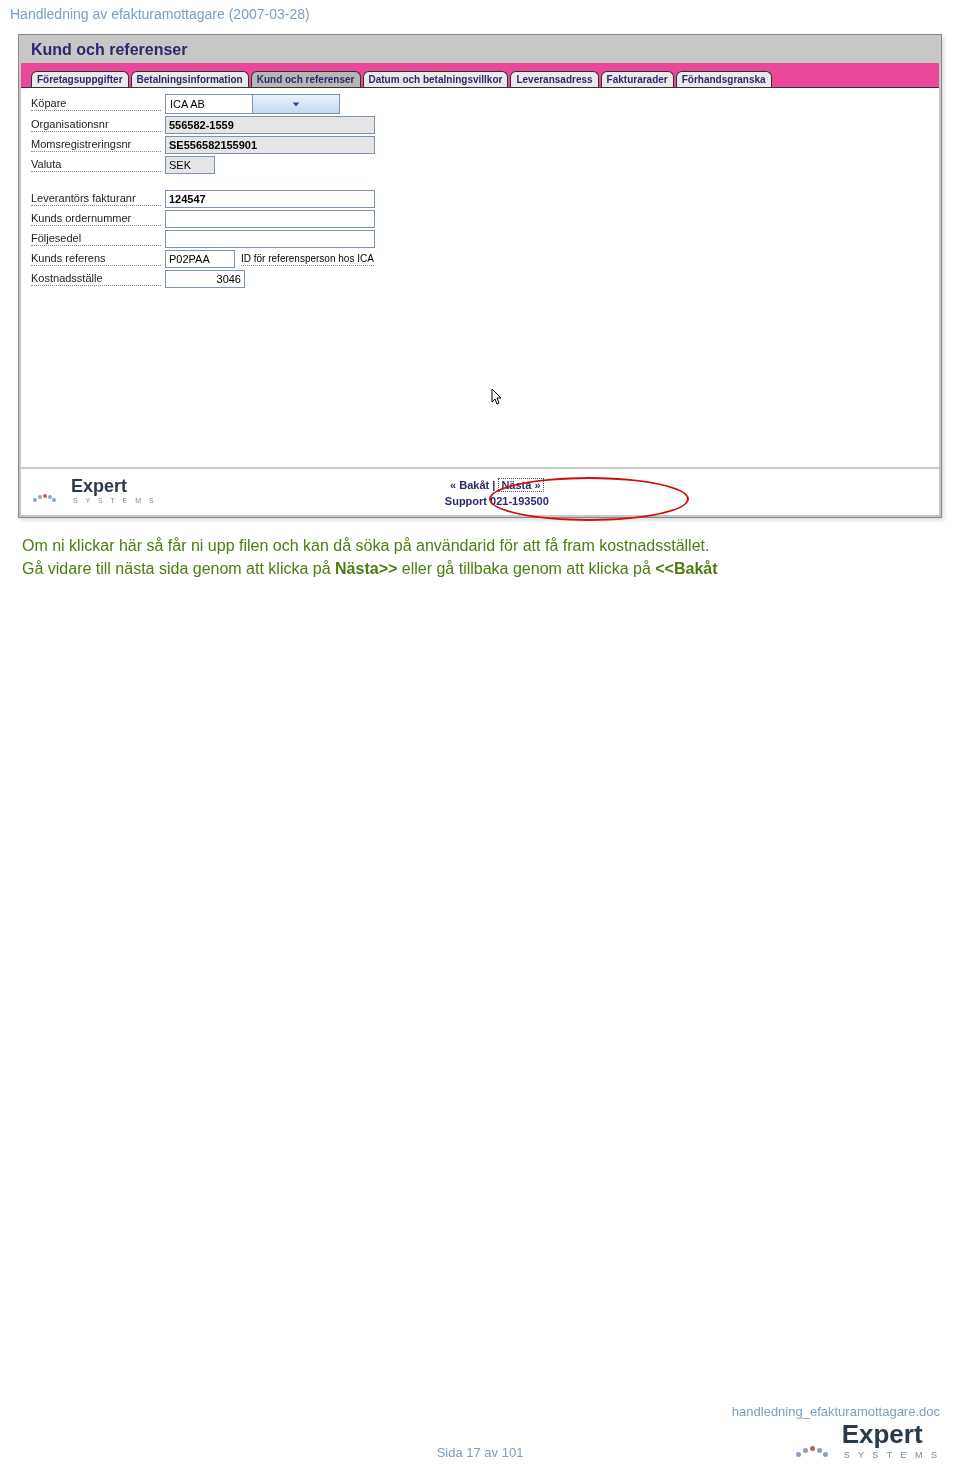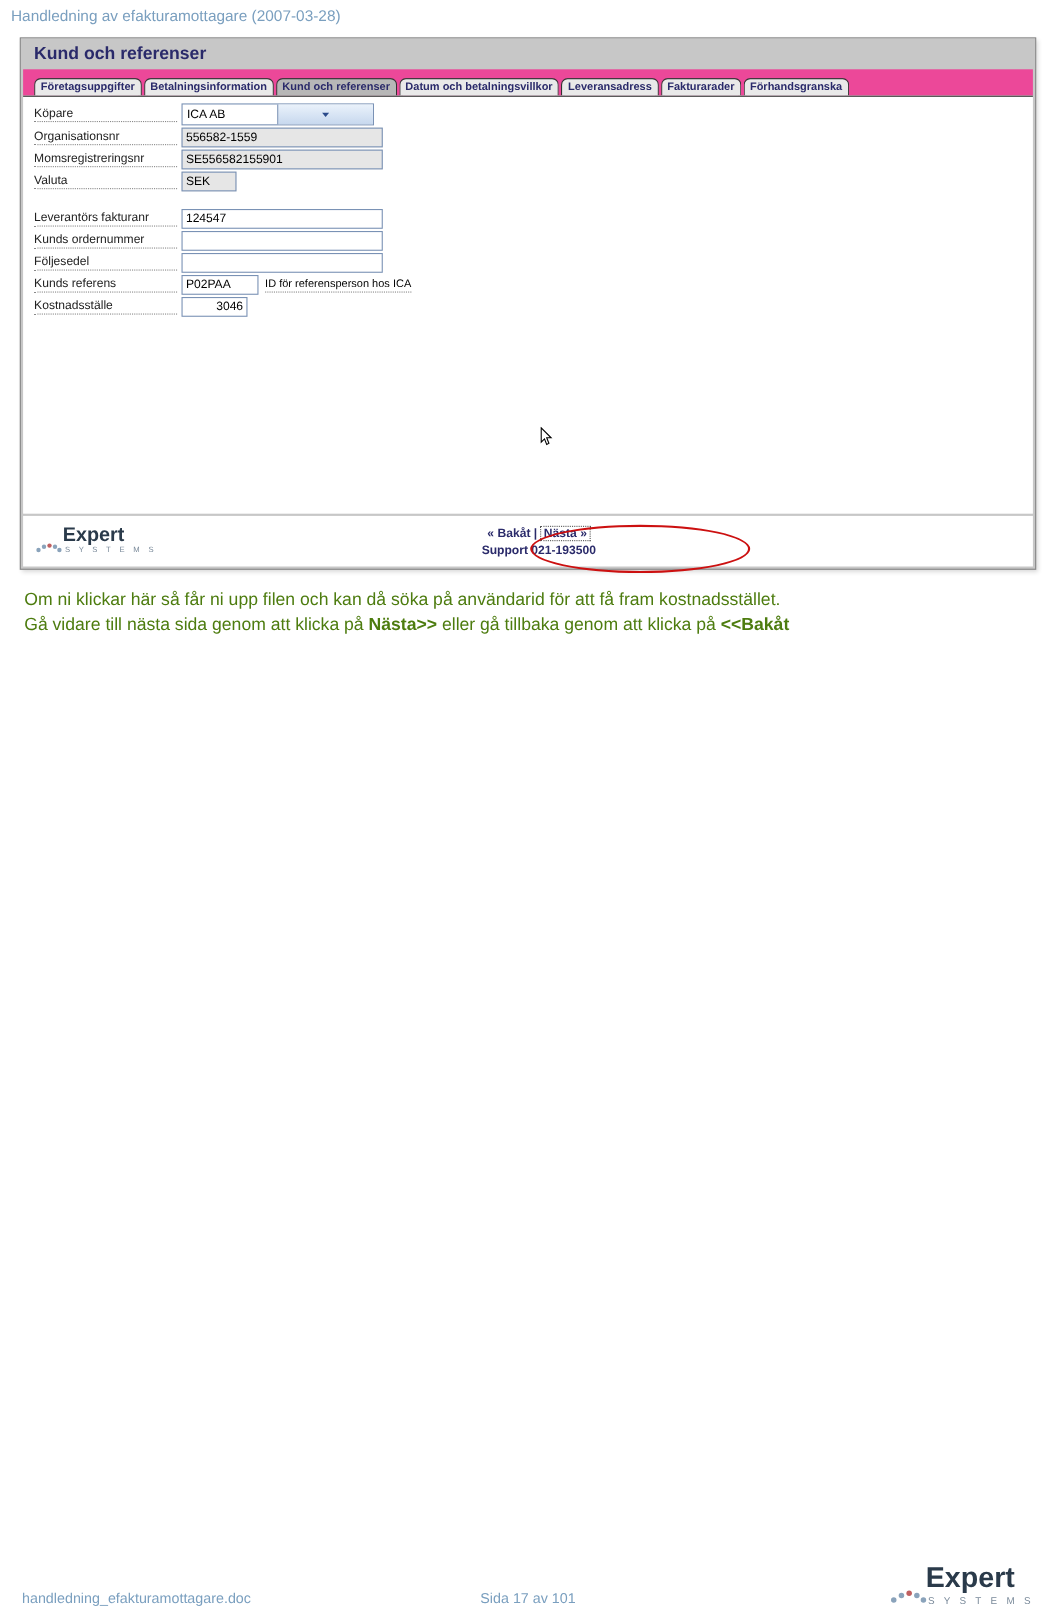--- a/index.html
+++ b/index.html
@@ -88,22 +88,22 @@
     margin-right: 4px;
   }
   .form-input {
     height: 18px;
     border: 1px solid #7a92b5;
     background: #fff;
     font-size: 11px;
     padding: 1px 3px;
   }
   .input-readonly { background: #e6e6e6; }
-  .input-w175 { width: 183px; }
-  .input-w60  { width: 60px; }
+  .input-w175 { width: 210px; font-weight: bold; }
+  .input-w60  { width: 80px; }
   .dropdown {
     display: inline-flex;
     align-items: center;
     border: 1px solid #7a92b5;
     background: #fff;
     height: 20px;
     width: 175px;
   }
   .dropdown span { flex: 1; padding: 0 4px; font-size: 11px; }
   .dropdown-arrow {
@@ -147,21 +147,21 @@
     pointer-events: none;
   }
   .bottom-footer {
     display: flex;
     align-items: center;
     justify-content: space-between;
     padding: 4px 12px 8px 12px;
     background: #ffffff;
     margin: 0 2px 2px 2px;
   }
-  .expert-logo { display: flex; align-items: flex-end; gap: 2px; }
+  .expert-logo { display: flex; align-items: flex-end; gap: 16px; }
   .expert-logo .dots {
     display: inline-block; width: 22px; height: 10px; position: relative;
   }
   .expert-logo .dots i {
     position: absolute; width: 4px; height: 4px; border-radius: 50%;
     background: #8aa3bb;
   }
   .expert-logo .dots i:nth-child(1){ left:0; top:4px; }
   .expert-logo .dots i:nth-child(2){ left:5px; top:1px; }
   .expert-logo .dots i:nth-child(3){ left:10px; top:0; background:#c06060; }
@@ -185,20 +185,21 @@
   .footer {
     position: absolute;
     bottom: 12px;
     left: 0; right: 0;
     display: flex;
     align-items: flex-end;
     justify-content: space-between;
     padding: 0 20px;
     font-size: 13px;
     color: #7a9fbf;
+    flex-direction: column;
   }
   .footer-center {
     position: absolute;
     left: 50%;
     transform: translateX(-50%);
     bottom: 12px;
     font-size: 13px;
     color: #7a9fbf;
   }
   .footer-logo .word { font-size: 26px; }

